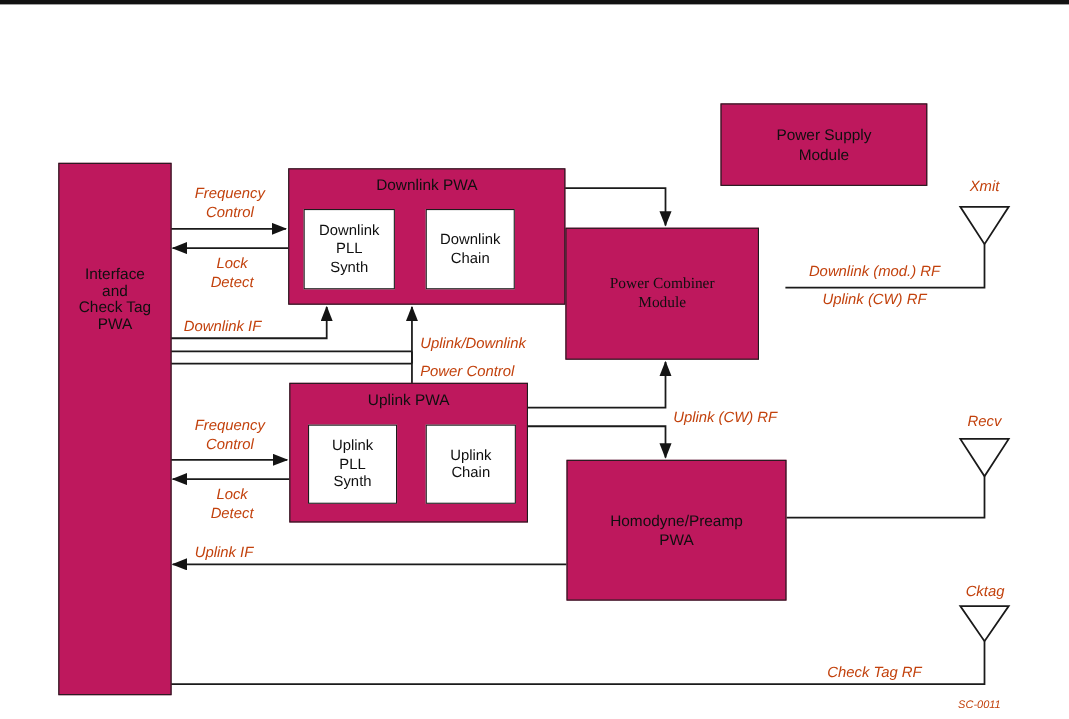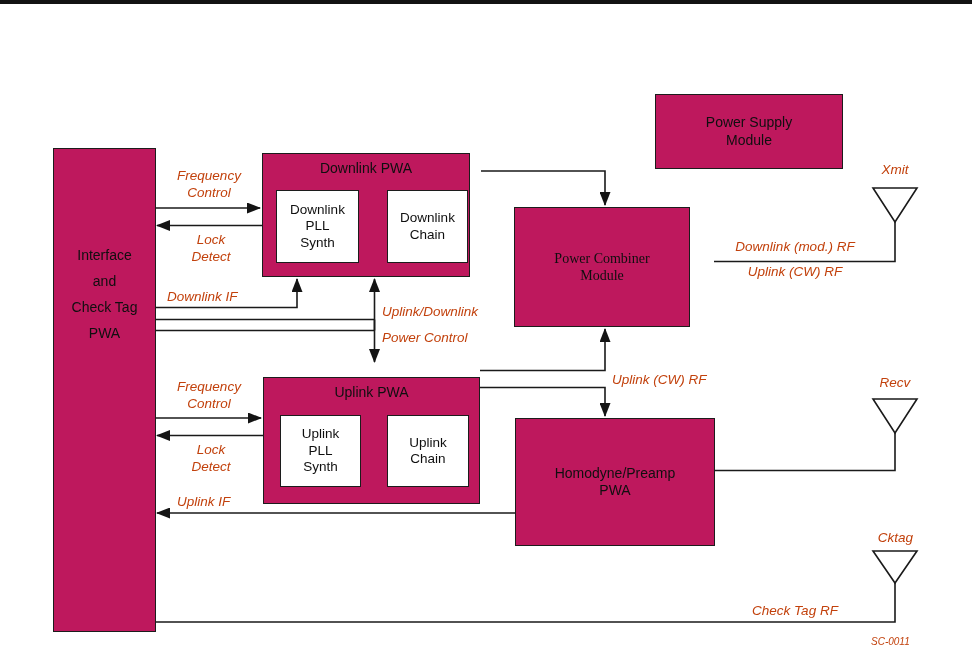--- a/index.html
+++ b/index.html
@@ -23,24 +23,24 @@
   }
   .lbl{
     position:absolute;white-space:pre-line;
     font-size:13.5px;line-height:17px;color:#c2410c;font-style:italic;
   }
   .ctr{text-align:center;}
   #interface-box{
     left:53px;top:148px;width:103px;height:484px;
     display:flex;justify-content:center;
     padding-top:93px;text-align:center;
-    font-size:14px;line-height:26px;white-space:pre-line;
+    font-size:14px;line-height:15px;white-space:pre-line;
   }
-  #downlink-pwa{left:262px;top:153px;width:208px;height:124px;}
-  #uplink-pwa{left:263px;top:377px;width:217px;height:127px;}
+  #downlink-pwa{left:262px;top:153px;width:252px;height:124px;}
+  #uplink-pwa{left:263px;top:348px;width:217px;height:127px;}
   .pwa-title{
     position:absolute;left:0;right:0;top:6px;
     text-align:center;font-size:14px;
   }
   .inner{
     position:absolute;box-sizing:border-box;
     border:1.5px solid #1c1c1c;background:#ffffff;
     font-size:13.5px;line-height:16.5px;
   }
   #dl-pll{left:13px;top:36px;width:83px;height:73px;}

